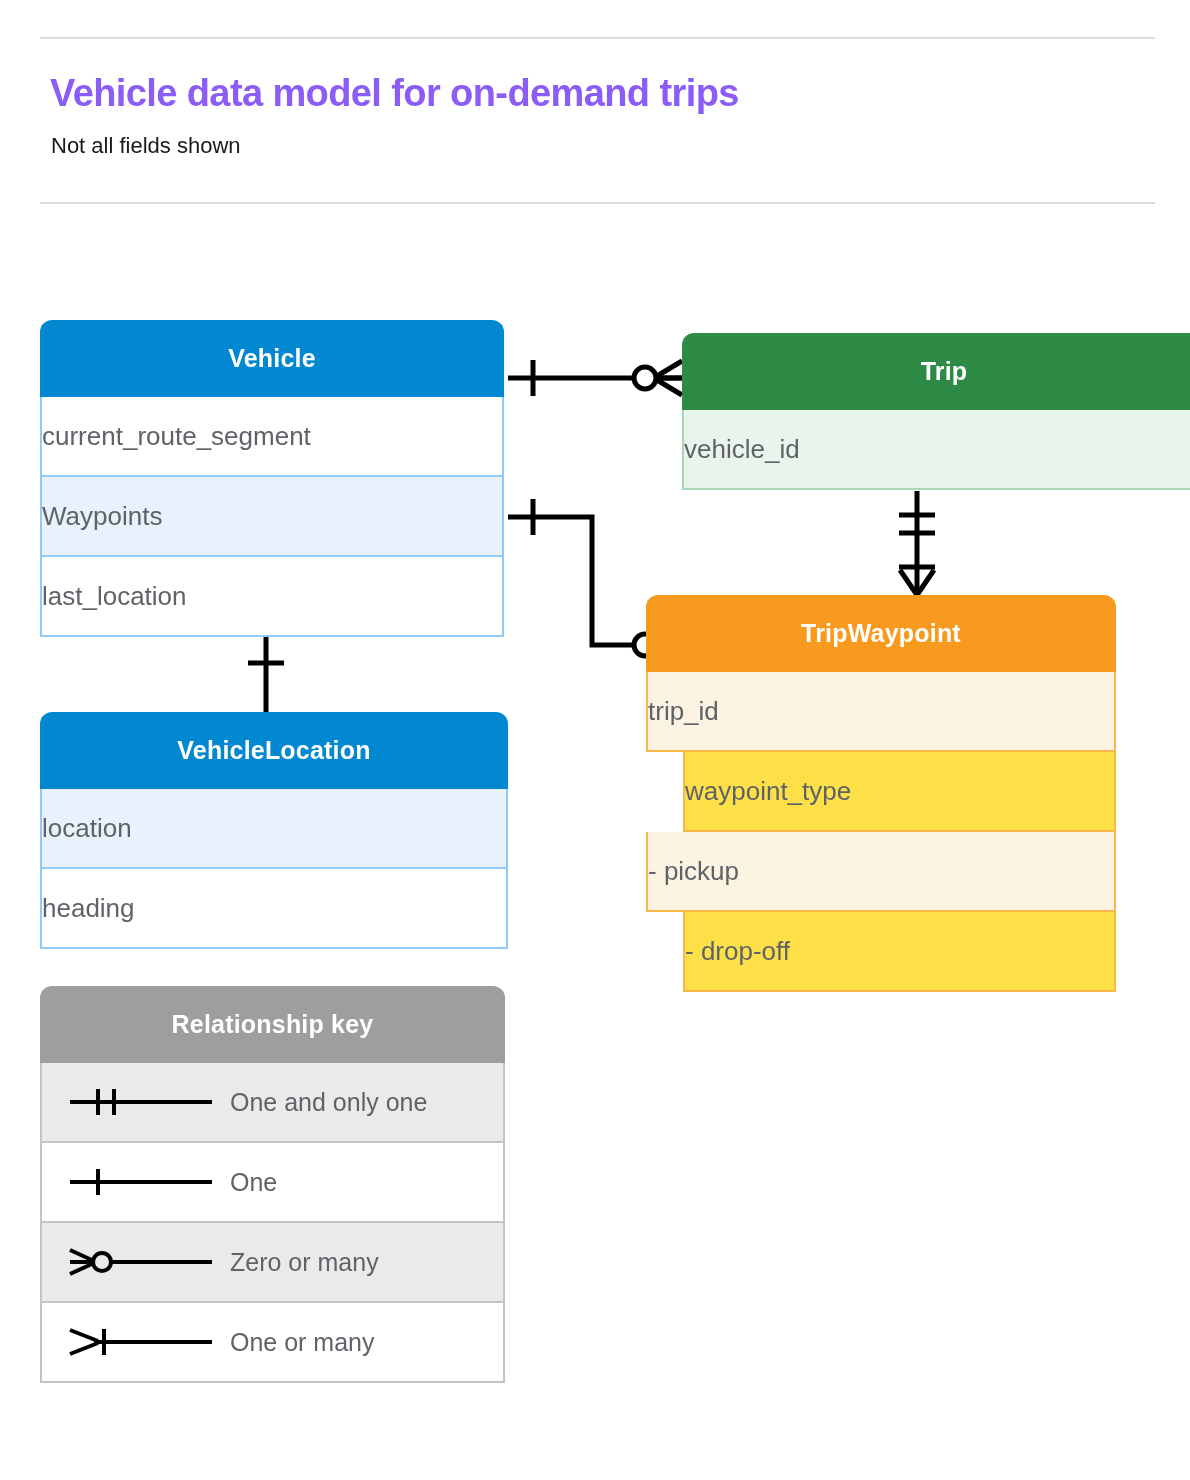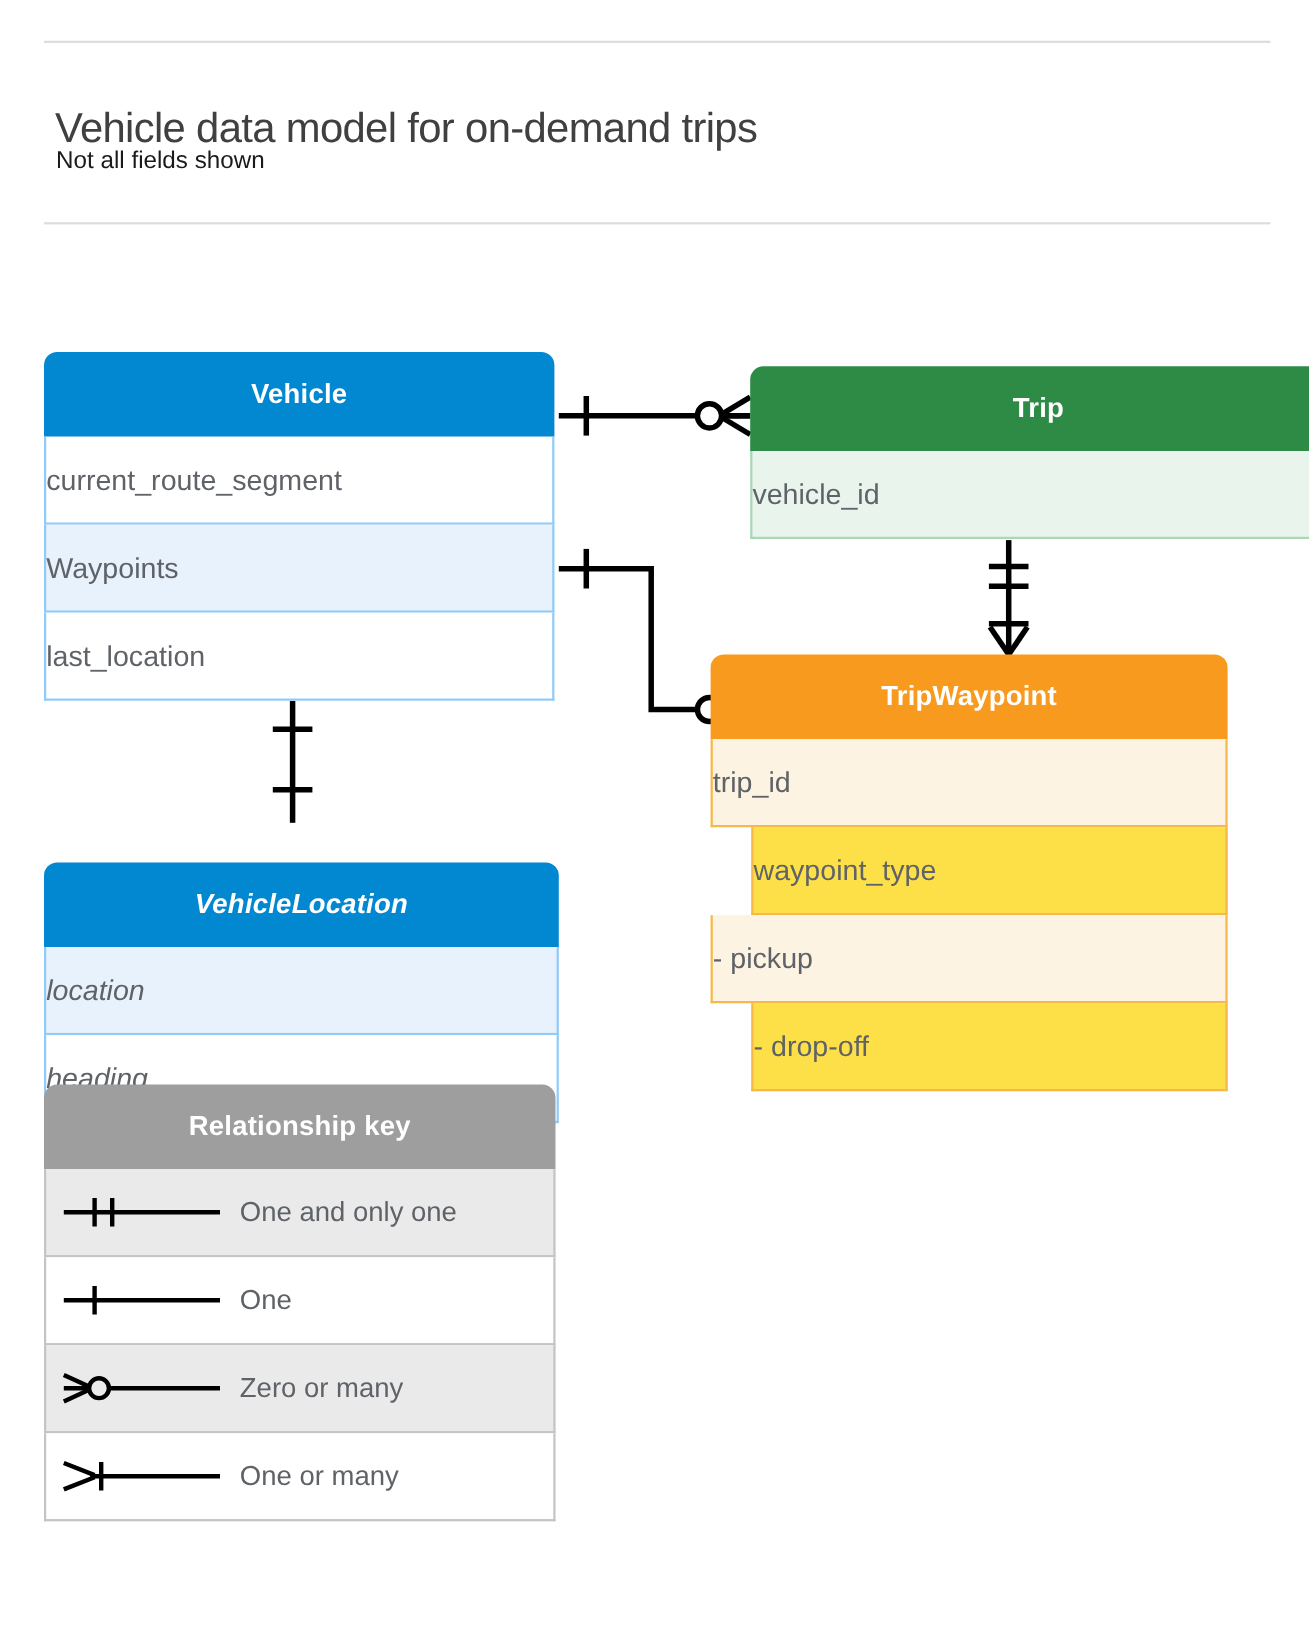--- a/index.html
+++ b/index.html
@@ -24,25 +24,24 @@
     background: #dadce0;
   }
   #rule-top { top: 37px; }
   #rule-bottom { top: 202px; }
 
   #page-title {
     position: absolute;
     left: 50px;
     top: 72px;
     font-size: 38px;
-    font-weight: 400;
-    color: #404040;
+    font-weight: 700;
+    color: #8b5cf6;
     letter-spacing: -0.6px;
     white-space: nowrap;
-    margin-top: 24px;
   }
   #page-subtitle {
     position: absolute;
     left: 51px;
     top: 133px;
     font-size: 22px;
     font-weight: 400;
     color: #1a1a1a;
     white-space: nowrap;
   }
@@ -96,26 +95,26 @@
   
   .theme-gray .entity-header { background: #9e9e9e; }
   .theme-gray .entity-row { border-color: #c4c4c4; }
   .theme-gray .row-odd  { background: #eaeaea; }
   .theme-gray .row-even { background: #ffffff; }
 
   
   #entity-vehicle          { left: 40px;  top: 320px; width: 464px; }
   #entity-trip             { left: 682px; top: 333px; width: 524px; }
   #entity-tripwaypoint     { left: 646px; top: 595px; width: 470px; }
-  #entity-vehiclelocation  { left: 40px;  top: 784px; width: 468px; font-style: italic; }
+  #entity-vehiclelocation  { left: 40px;  top: 712px; width: 468px; }
   #legend-box              { left: 40px;  top: 986px; width: 465px; }
 
   
   .legend-row {
-    padding-left: 0;
+    padding-left: 12px;
     align-items: center;
     font-size: 25px;
     color: #5f6368;
   }
   .legend-symbol {
     width: 176px;
     flex: 0 0 176px;
     height: 100%;
     display: flex;
     align-items: center;

